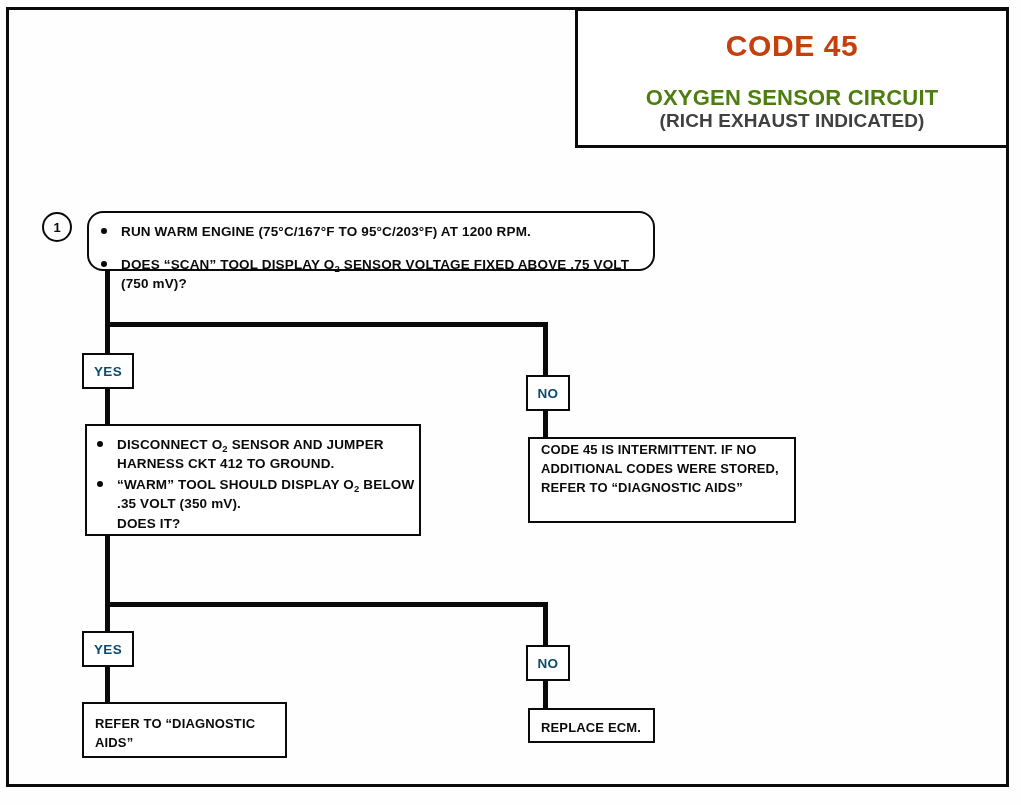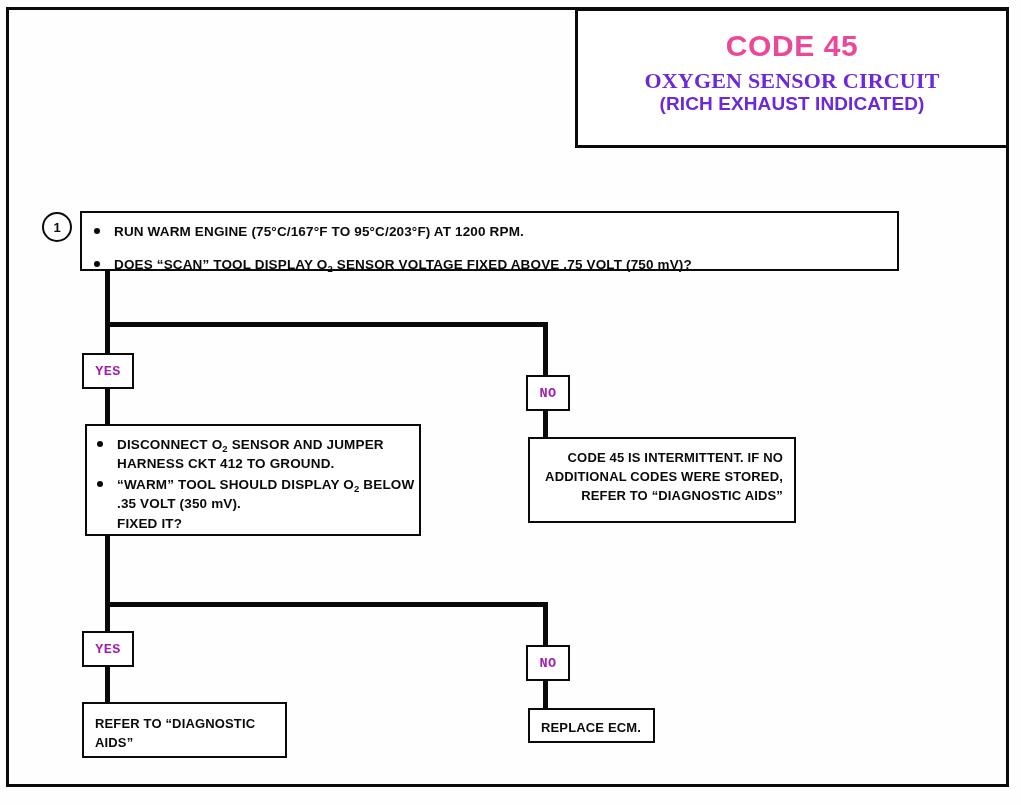--- a/index.html
+++ b/index.html
@@ -42,38 +42,37 @@
     background: #ffffff;
     border: 3px solid #0a0a0a;
     box-sizing: border-box;
     text-align: center;
     z-index: 5;
   }
   .title-code {
     font-size: 30px;
     font-weight: bold;
     letter-spacing: 0.6px;
-    color: #ec4899;
+    color: #c2410c;
     margin-top: 19px;
     line-height: 1.05;
   }
   .title-sub1 {
     font-size: 22px;
     font-weight: bold;
     letter-spacing: 0.2px;
-    color: #6d28d9;
-    margin-top: 7px;
+    color: #4d7c0f;
+    margin-top: 24px;
     line-height: 1.1;
-    font-family: Liberation Serif, serif;
   }
   .title-sub2 {
     font-size: 19px;
     font-weight: bold;
     letter-spacing: 0.1px;
-    color: #6d28d9;
+    color: #404040;
     margin-top: 1px;
     line-height: 1.1;
   }
 
   
   .fbox {
     position: absolute;
     background: #ffffff;
     border: 2.5px solid #0a0a0a;
     box-sizing: border-box;
@@ -126,22 +125,21 @@
     background: #ffffff;
     border: 2.5px solid #0a0a0a;
     box-sizing: border-box;
     z-index: 4;
     display: flex;
     align-items: center;
     justify-content: center;
     font-size: 13.5px;
     font-weight: bold;
     letter-spacing: 0.4px;
-    color: #a21caf;
-    font-family: Liberation Mono, monospace;
+    color: #0c4a6e;
   }
 
   
   .stepnum {
     position: absolute;
     width: 30px;
     height: 30px;
     border: 2.5px solid #0a0a0a;
     border-radius: 50%;
     box-sizing: border-box;
@@ -199,21 +197,21 @@
   <div class="vline" style="left:543px; top:602px; height:46px;"></div>
 
   <div class="vline" style="left:105px; top:602px; height:102px;"></div>
 
   <div class="vline" style="left:543px; top:678px; height:32px;"></div>
 
   <div class="stepnum" style="left:42px; top:212px;">
     <span>1</span>
   </div>
 
-  <div class="fbox" style="left:80px; top:211px; width:819px; height:60px;">
+  <div class="fbox" style="left:87px; top:211px; width:568px; height:60px;border-radius:16px;">
     <ul class="steplist" style="margin:9px 0 0 6px;">
       <li>
         <span>RUN WARM ENGINE (75°C/167°F TO 95°C/203°F) AT 1200 RPM.</span>
       </li>
       <li style="margin-top:14px;">
         <span>DOES “SCAN” TOOL DISPLAY O</span><sub>2</sub><span> SENSOR  VOLTAGE FIXED ABOVE .75 VOLT (750 mV)?</span>
       </li>
     </ul>
   </div>
 
@@ -225,26 +223,26 @@
     <span>NO</span>
   </div>
 
   <div class="fbox" style="left:85px; top:424px; width:336px; height:112px;">
     <ul class="steplist" style="margin:9px 0 0 4px;">
       <li>
         <span>DISCONNECT O</span><sub>2</sub><span> SENSOR AND JUMPER HARNESS CKT 412 TO GROUND.</span>
       </li>
       <li style="margin-top:2px;">
         <span>“WARM” TOOL SHOULD DISPLAY O</span><sub>2</sub><span> BELOW .35 VOLT (350 mV).</span>
-        <div>FIXED IT?</div>
+        <div>DOES IT?</div>
       </li>
     </ul>
   </div>
 
-  <div class="fbox thin" style="left:528px; top:437px; width:268px; height:86px; padding:9px 11px;text-align:right;">
+  <div class="fbox thin" style="left:528px; top:437px; width:268px; height:86px; padding:1px 11px;">
     <div class="plaintext">CODE 45 IS INTERMITTENT.  IF NO ADDITIONAL CODES WERE STORED, REFER TO “DIAGNOSTIC AIDS”</div>
   </div>
 
   <div class="tagbox" style="left:82px; top:631px; width:52px; height:36px;">
     <span>YES</span>
   </div>
 
   <div class="tagbox" style="left:526px; top:645px; width:44px; height:36px;">
     <span>NO</span>
   </div>

